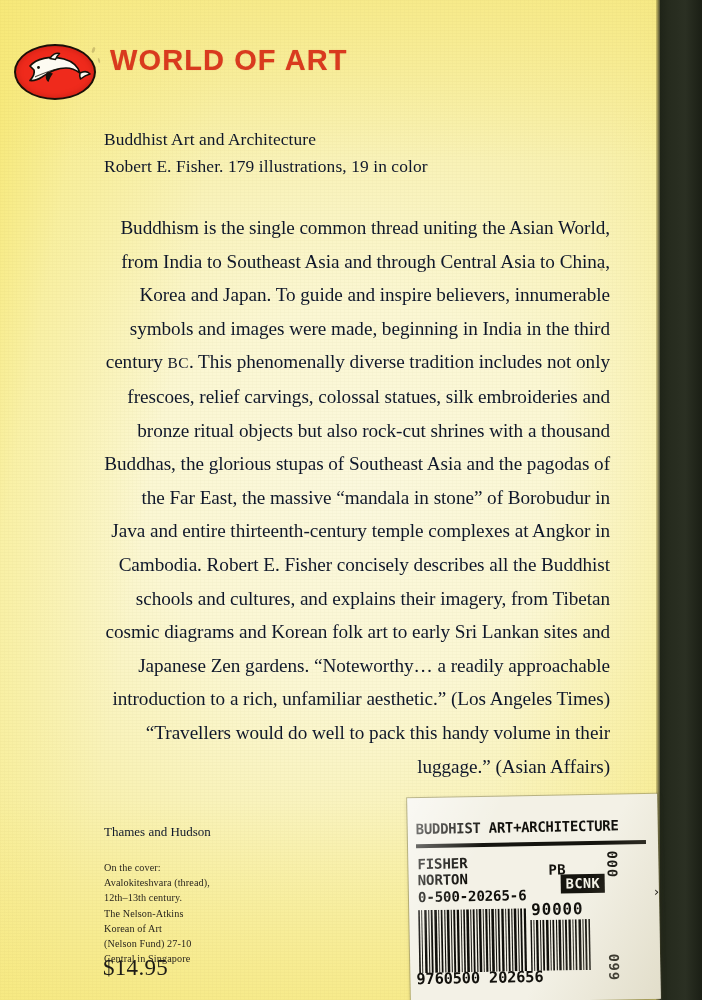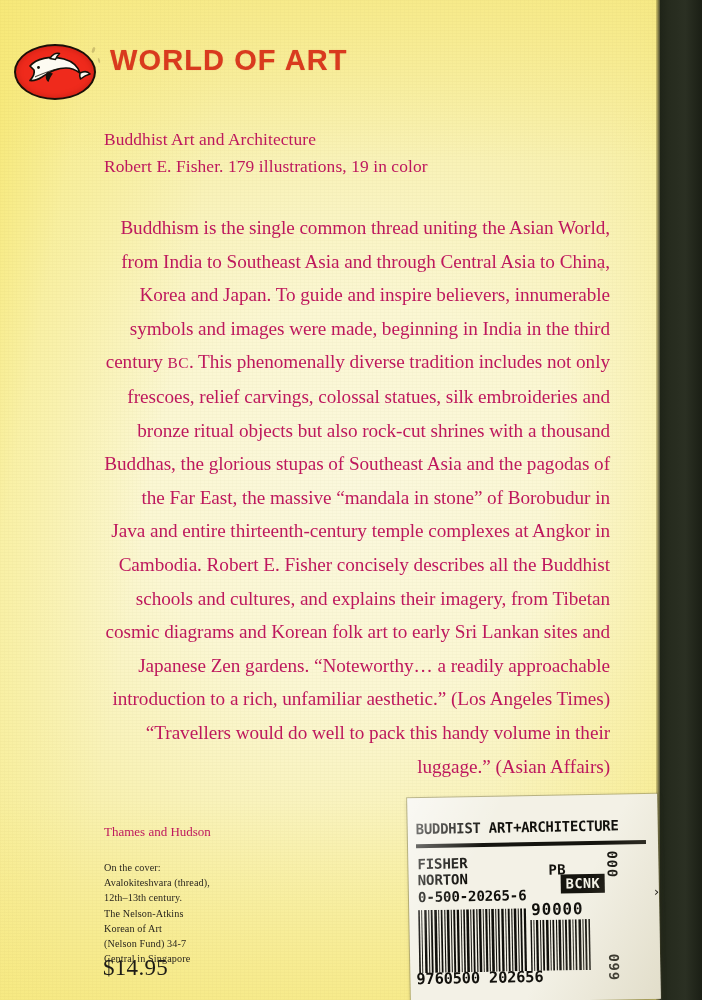--- a/index.html
+++ b/index.html
@@ -101,21 +101,21 @@
     white-space: nowrap;
     text-shadow: 0 0 1px rgba(180,40,15,0.4);
   }
 
   
   .text-col {
     position: absolute;
     left: 104px;
     top: 126px;
     width: 506px;
-    color: #be185d;
+    color: #0f172a;
   }
   .title-block {
     font-size: 17.4px;
     line-height: 26.5px;
     letter-spacing: 0.1px;
   }
   .blurb {
     margin-top: 32px;
     font-size: 19.2px;
     line-height: 33.6px;
@@ -315,21 +315,21 @@
 
     <div class="publisher">Thames and Hudson</div>
   </div>
 
   <div class="colophon">
     <div>On the cover:</div>
     <div>Avalokiteshvara (thread),</div>
     <div>12th–13th century.</div>
     <div>The Nelson-Atkins</div>
     <div>Korean of Art</div>
-    <div>(Nelson Fund) 34-7</div>
+    <div>(Nelson Fund) 27-10</div>
     <div>Central in Singapore</div>
   </div>
 
   <div class="price">$14.95</div>
 
   <div class="label">
 
     <div class="label-title">BUDDHIST ART+ARCHITECTURE</div>
     <div class="label-rule"></div>
 

